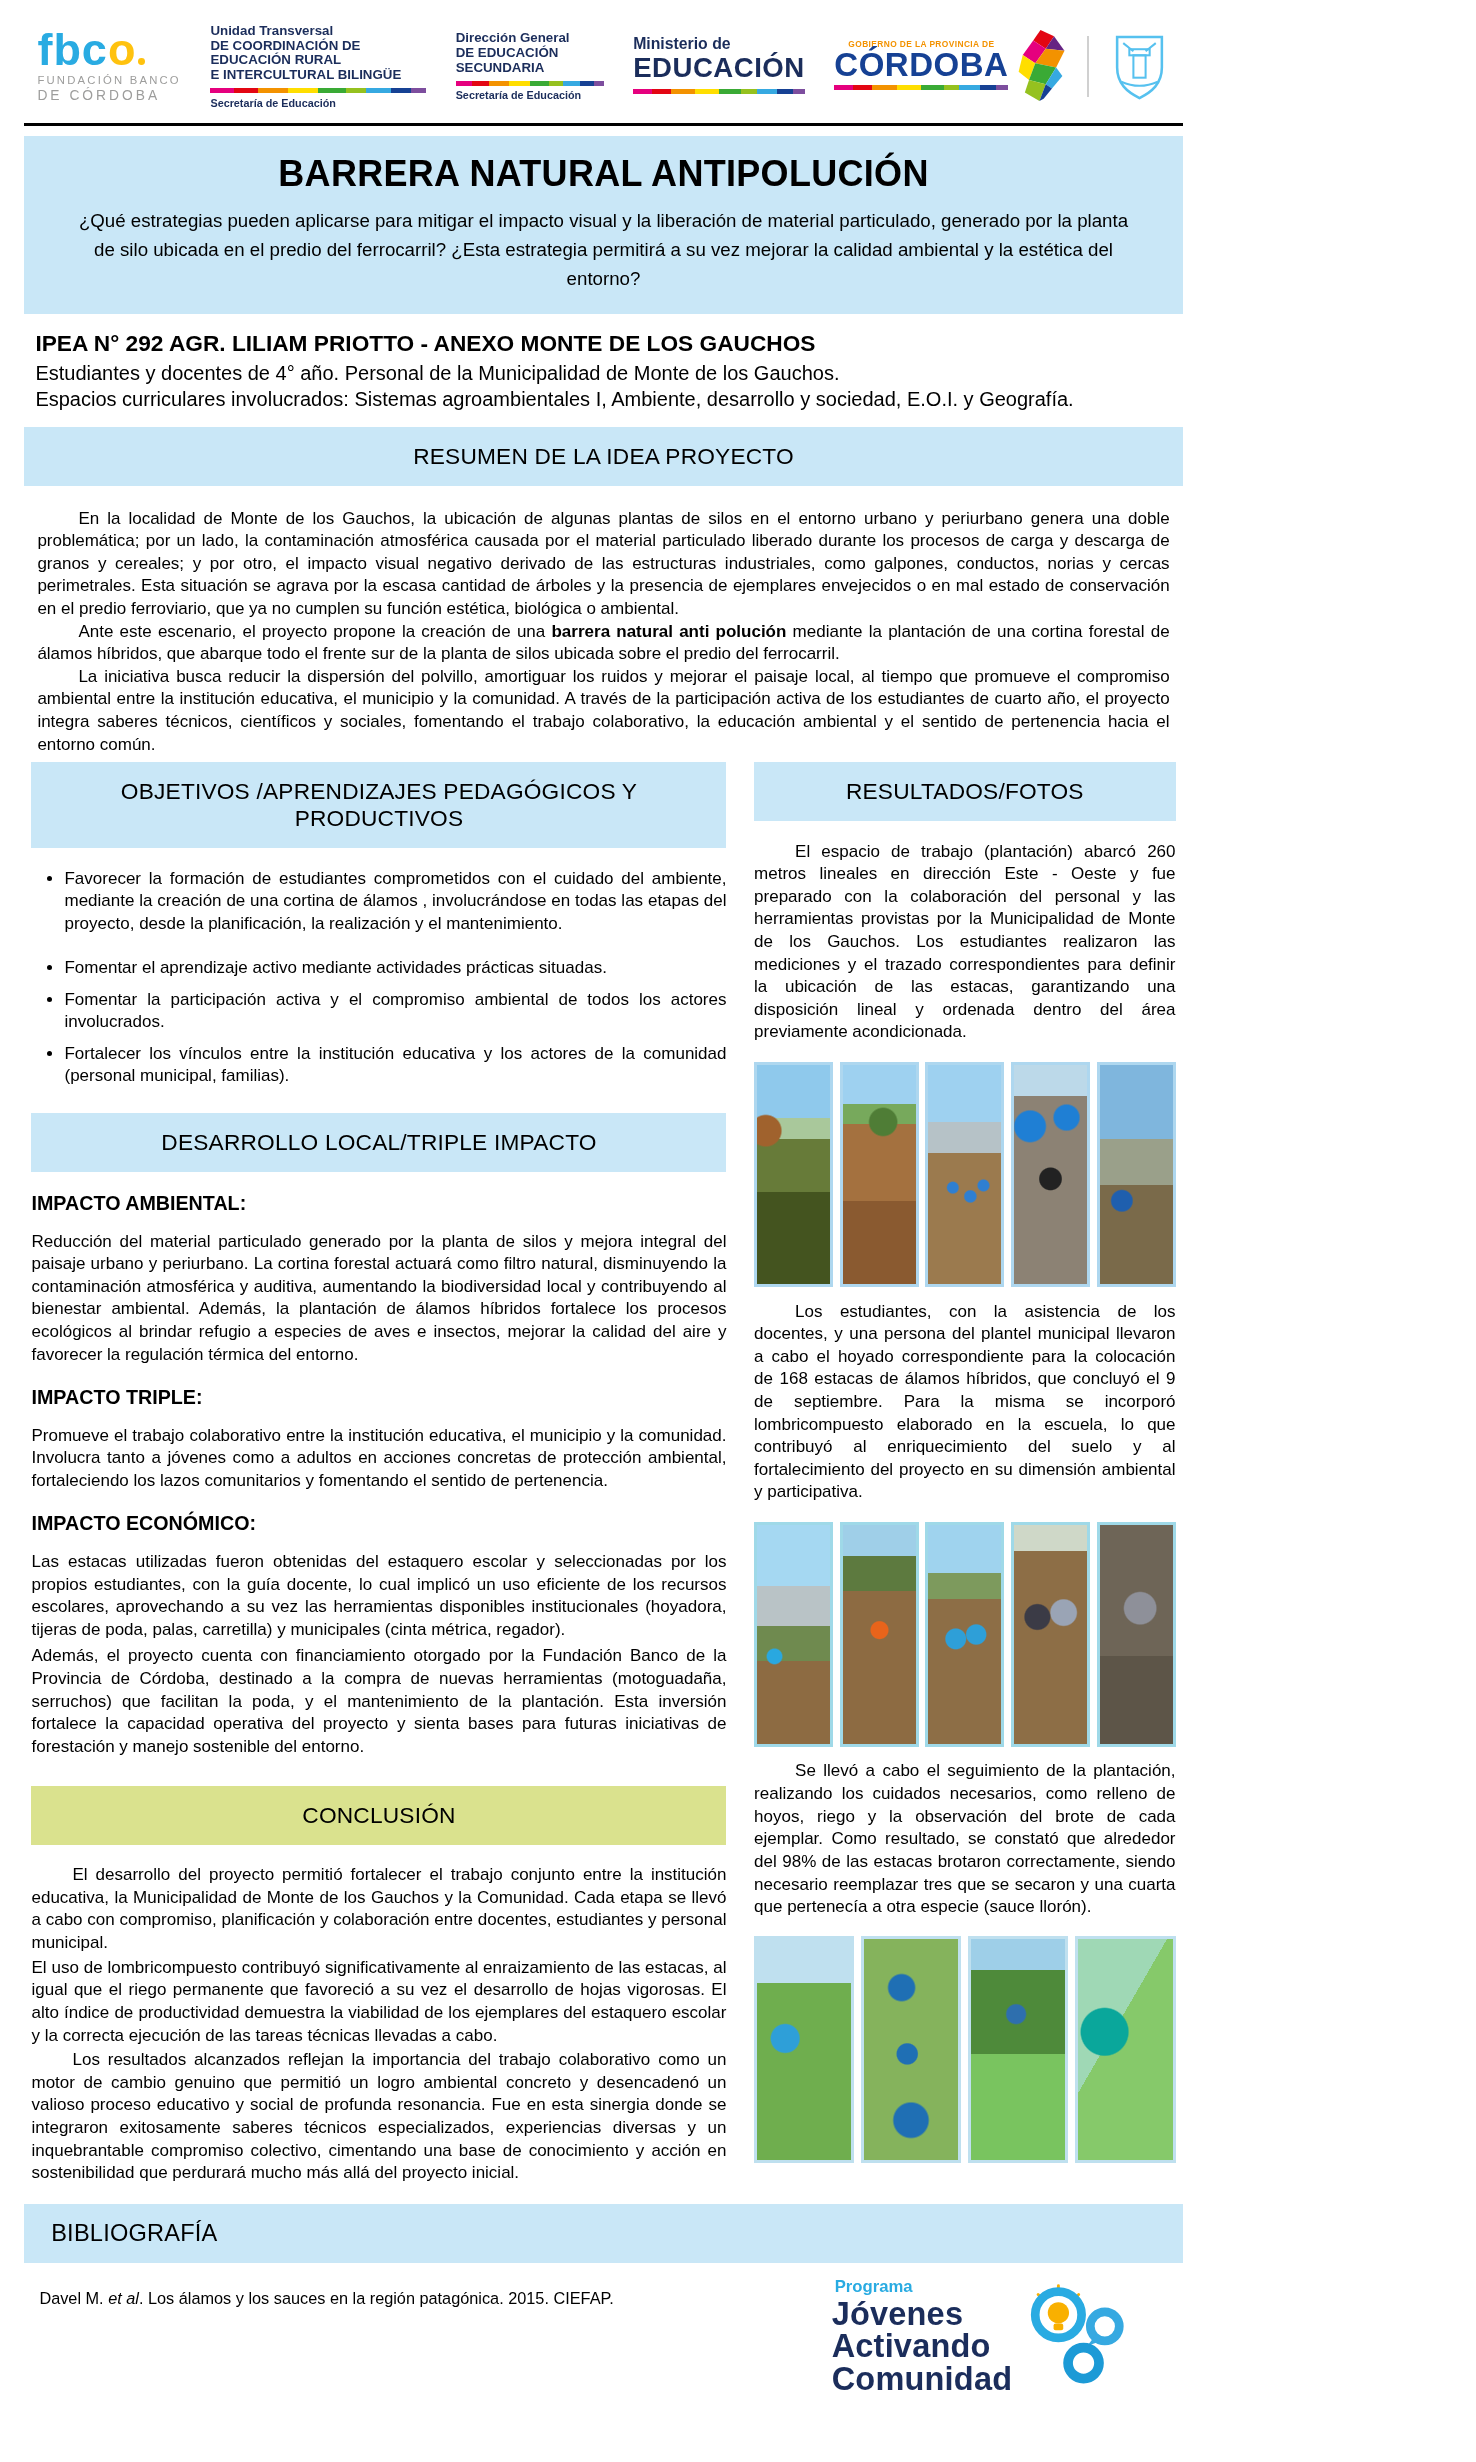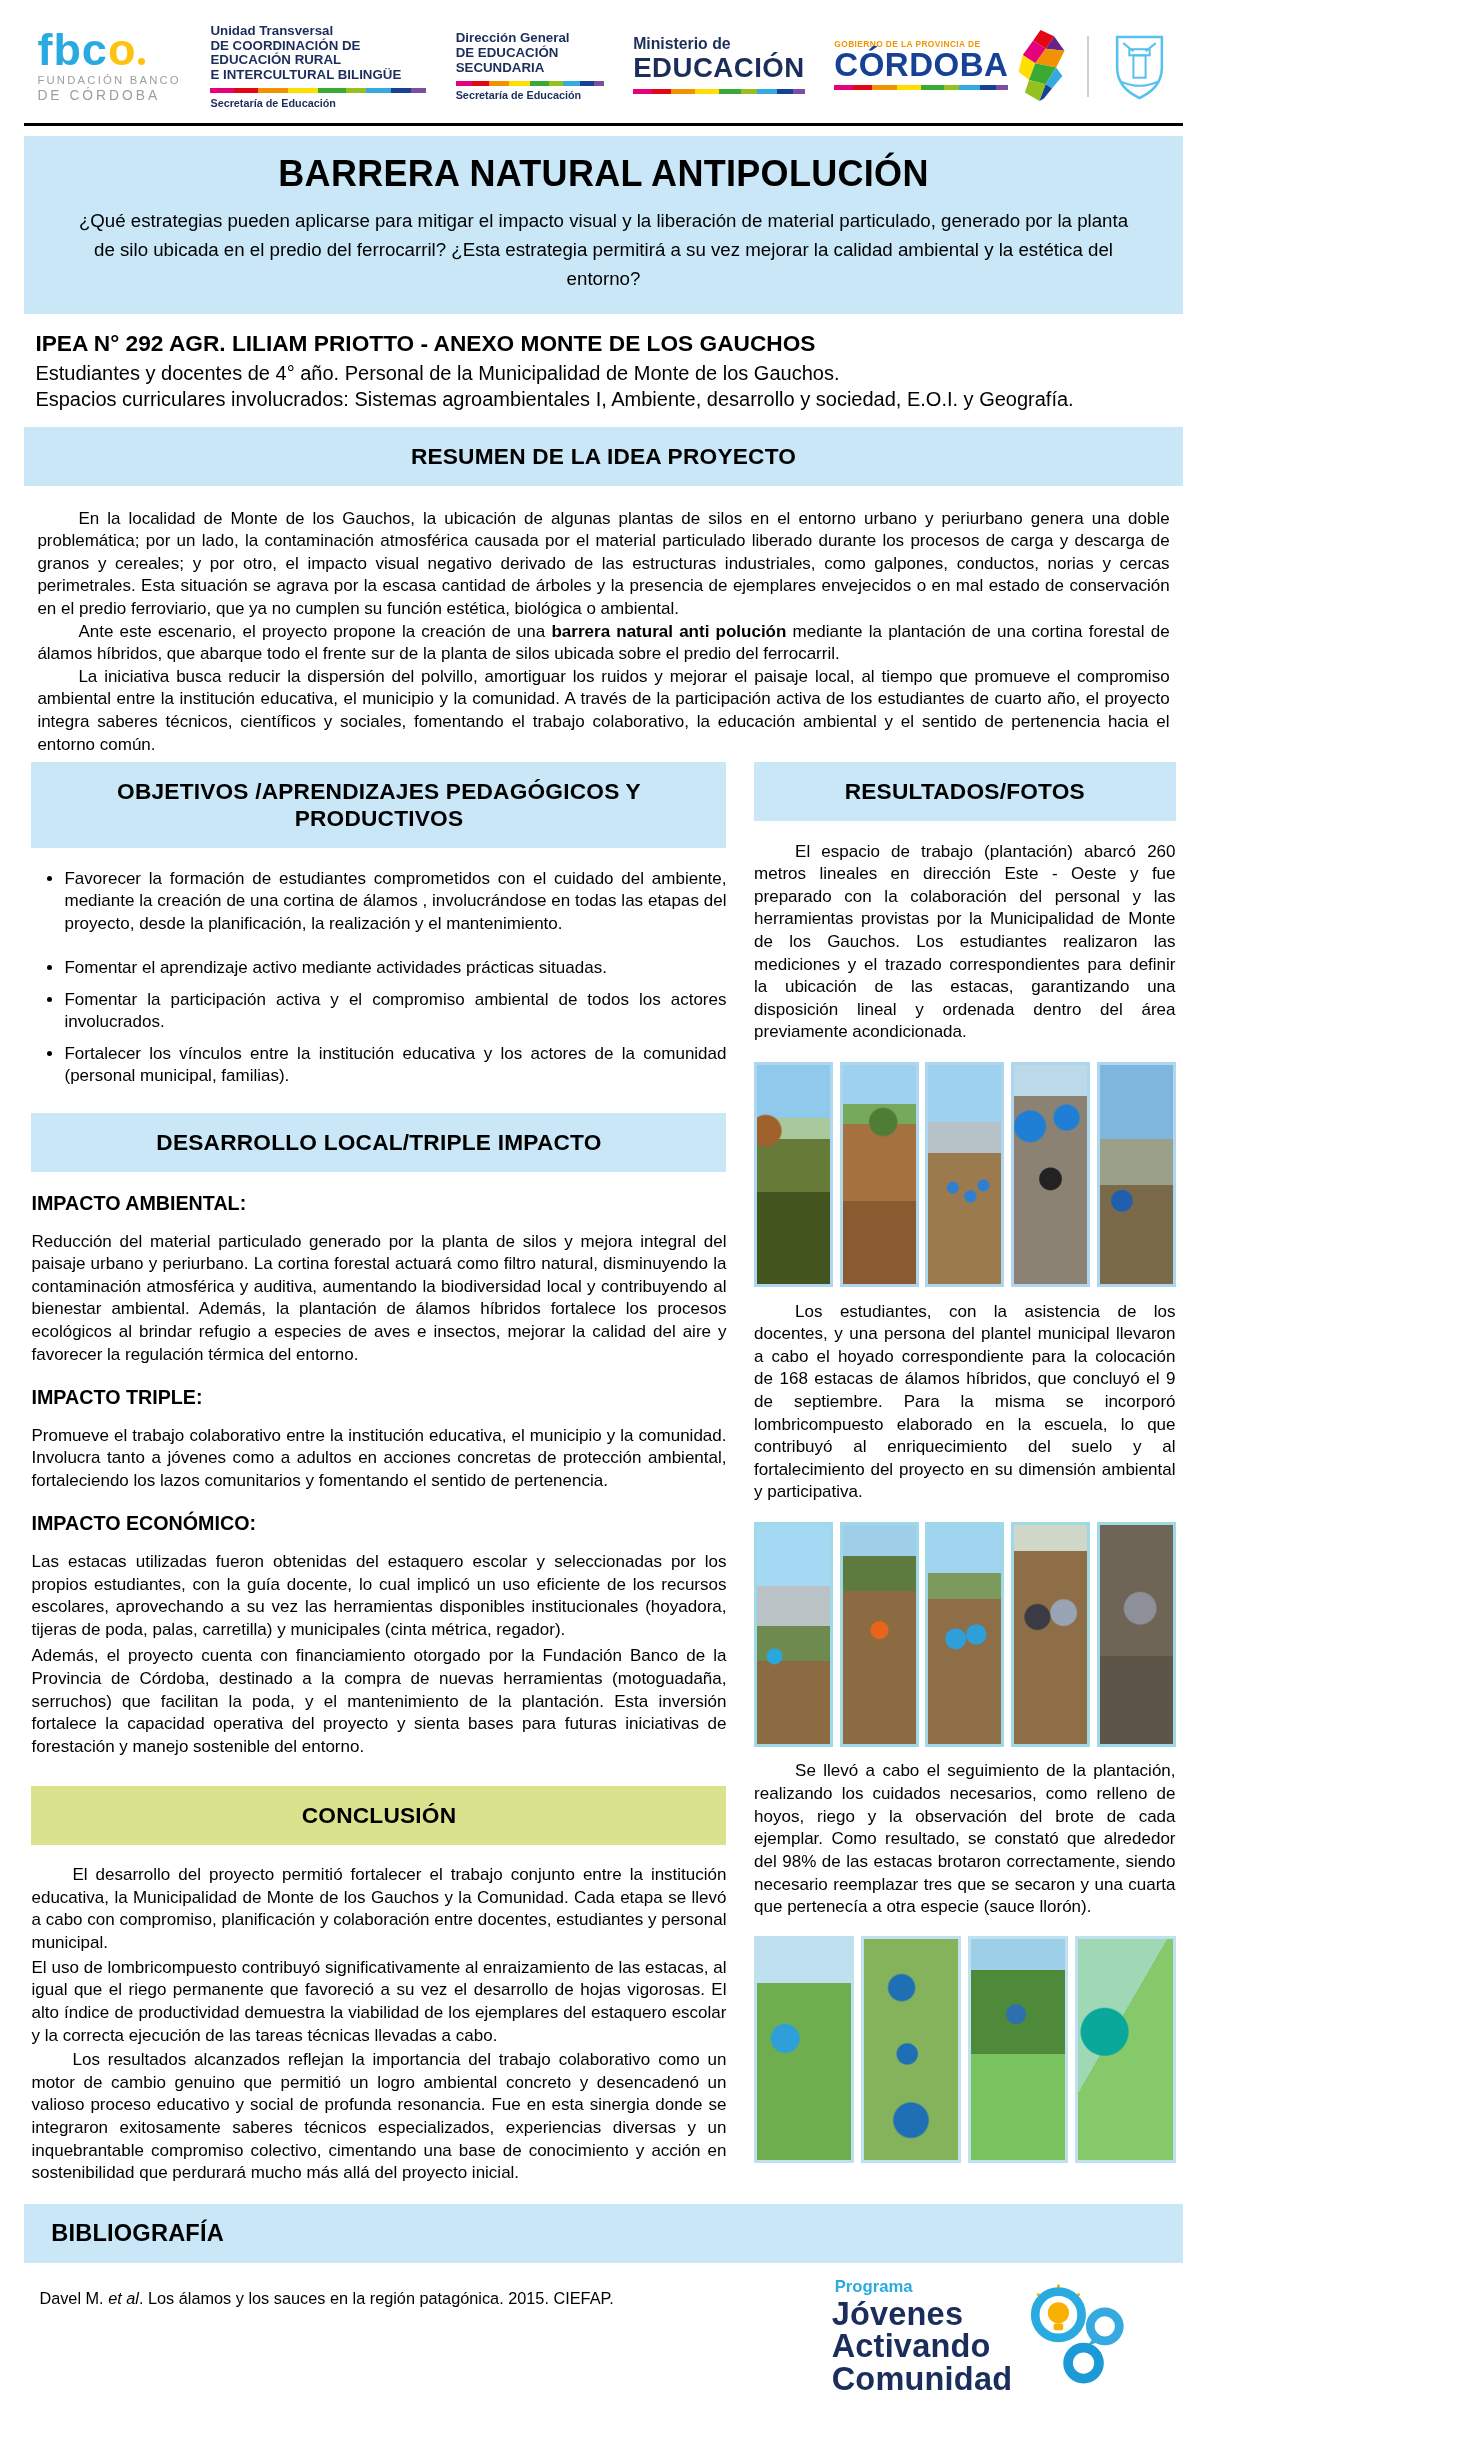--- a/index.html
+++ b/index.html
@@ -19,28 +19,28 @@
   .gov-block { line-height:1.12; }
   .gov-l1 { color:#1b2d5b; font-weight:bold; font-size:13.3px; }
   .gov-l2 { color:#1b2d5b; font-weight:bold; font-size:13.3px; }
   .stripe { height:4.9px; margin:4.9px 0 3.9px; background:linear-gradient(90deg,#e5007e 0 11%,#e30613 11% 22%,#f39200 22% 36%,#ffde00 36% 50%,#3aaa35 50% 63%,#95c11f 63% 72%,#36a9e1 72% 84%,#164194 84% 93%,#7d4e9e 93% 100%); }
   .gov-sub { color:#1b2d5b; font-weight:bold; font-size:10.8px; }
 
   .min-l1 { color:#1b2d5b; font-weight:bold; font-size:15.8px; }
   .min-l2 { color:#1b2d5b; font-weight:bold; font-size:27.6px; letter-spacing:0.5px; }
 
   .cba { display:flex; align-items:center; gap:5.9px; margin-left:auto; }
-  .cba-small { color:#f39200; font-weight:bold; font-size:8.4px; letter-spacing:0.4px; text-align:left; }
+  .cba-small { color:#f39200; font-weight:bold; font-size:8.4px; letter-spacing:0.4px; text-align:center; }
   .cba-name { color:#164194; font-weight:bold; font-size:33px; letter-spacing:0.5px; line-height:0.95; }
   .divider-v { width:2px; height:61px; background:#d0d0d0; margin:0 13.8px; }
 
   .header-rule { border:none; border-top:3px solid #000; margin:0 0 0; }
 
   
-  .band { background:#c9e7f7; text-align:center; font-weight:bold; font-size:22.7px; padding:15.8px 11.8px; letter-spacing:0.2px; }
+  .band { background:#c9e7f7; text-align:center; font-weight:normal; font-size:22.7px; padding:15.8px 11.8px; letter-spacing:0.2px; }
   .band.green { background:#dae28e; }
   .band.left-align { text-align:left; padding-left:27.6px; font-size:23.6px; }
 
   
   .title-band { background:#c9e7f7; text-align:center; padding:13.8px 45px 19.7px; margin-top:9.9px; }
   .main-title { font-size:36px; font-weight:bold; margin:3.9px 0 11.8px; letter-spacing:0.3px; }
   .question { font-size:18.7px; line-height:1.55; }
 
   .school { padding:9.9px 11.8px 0; }
   .school-name { font-size:22.7px; font-weight:bold; margin:5.9px 0 5.9px; }

